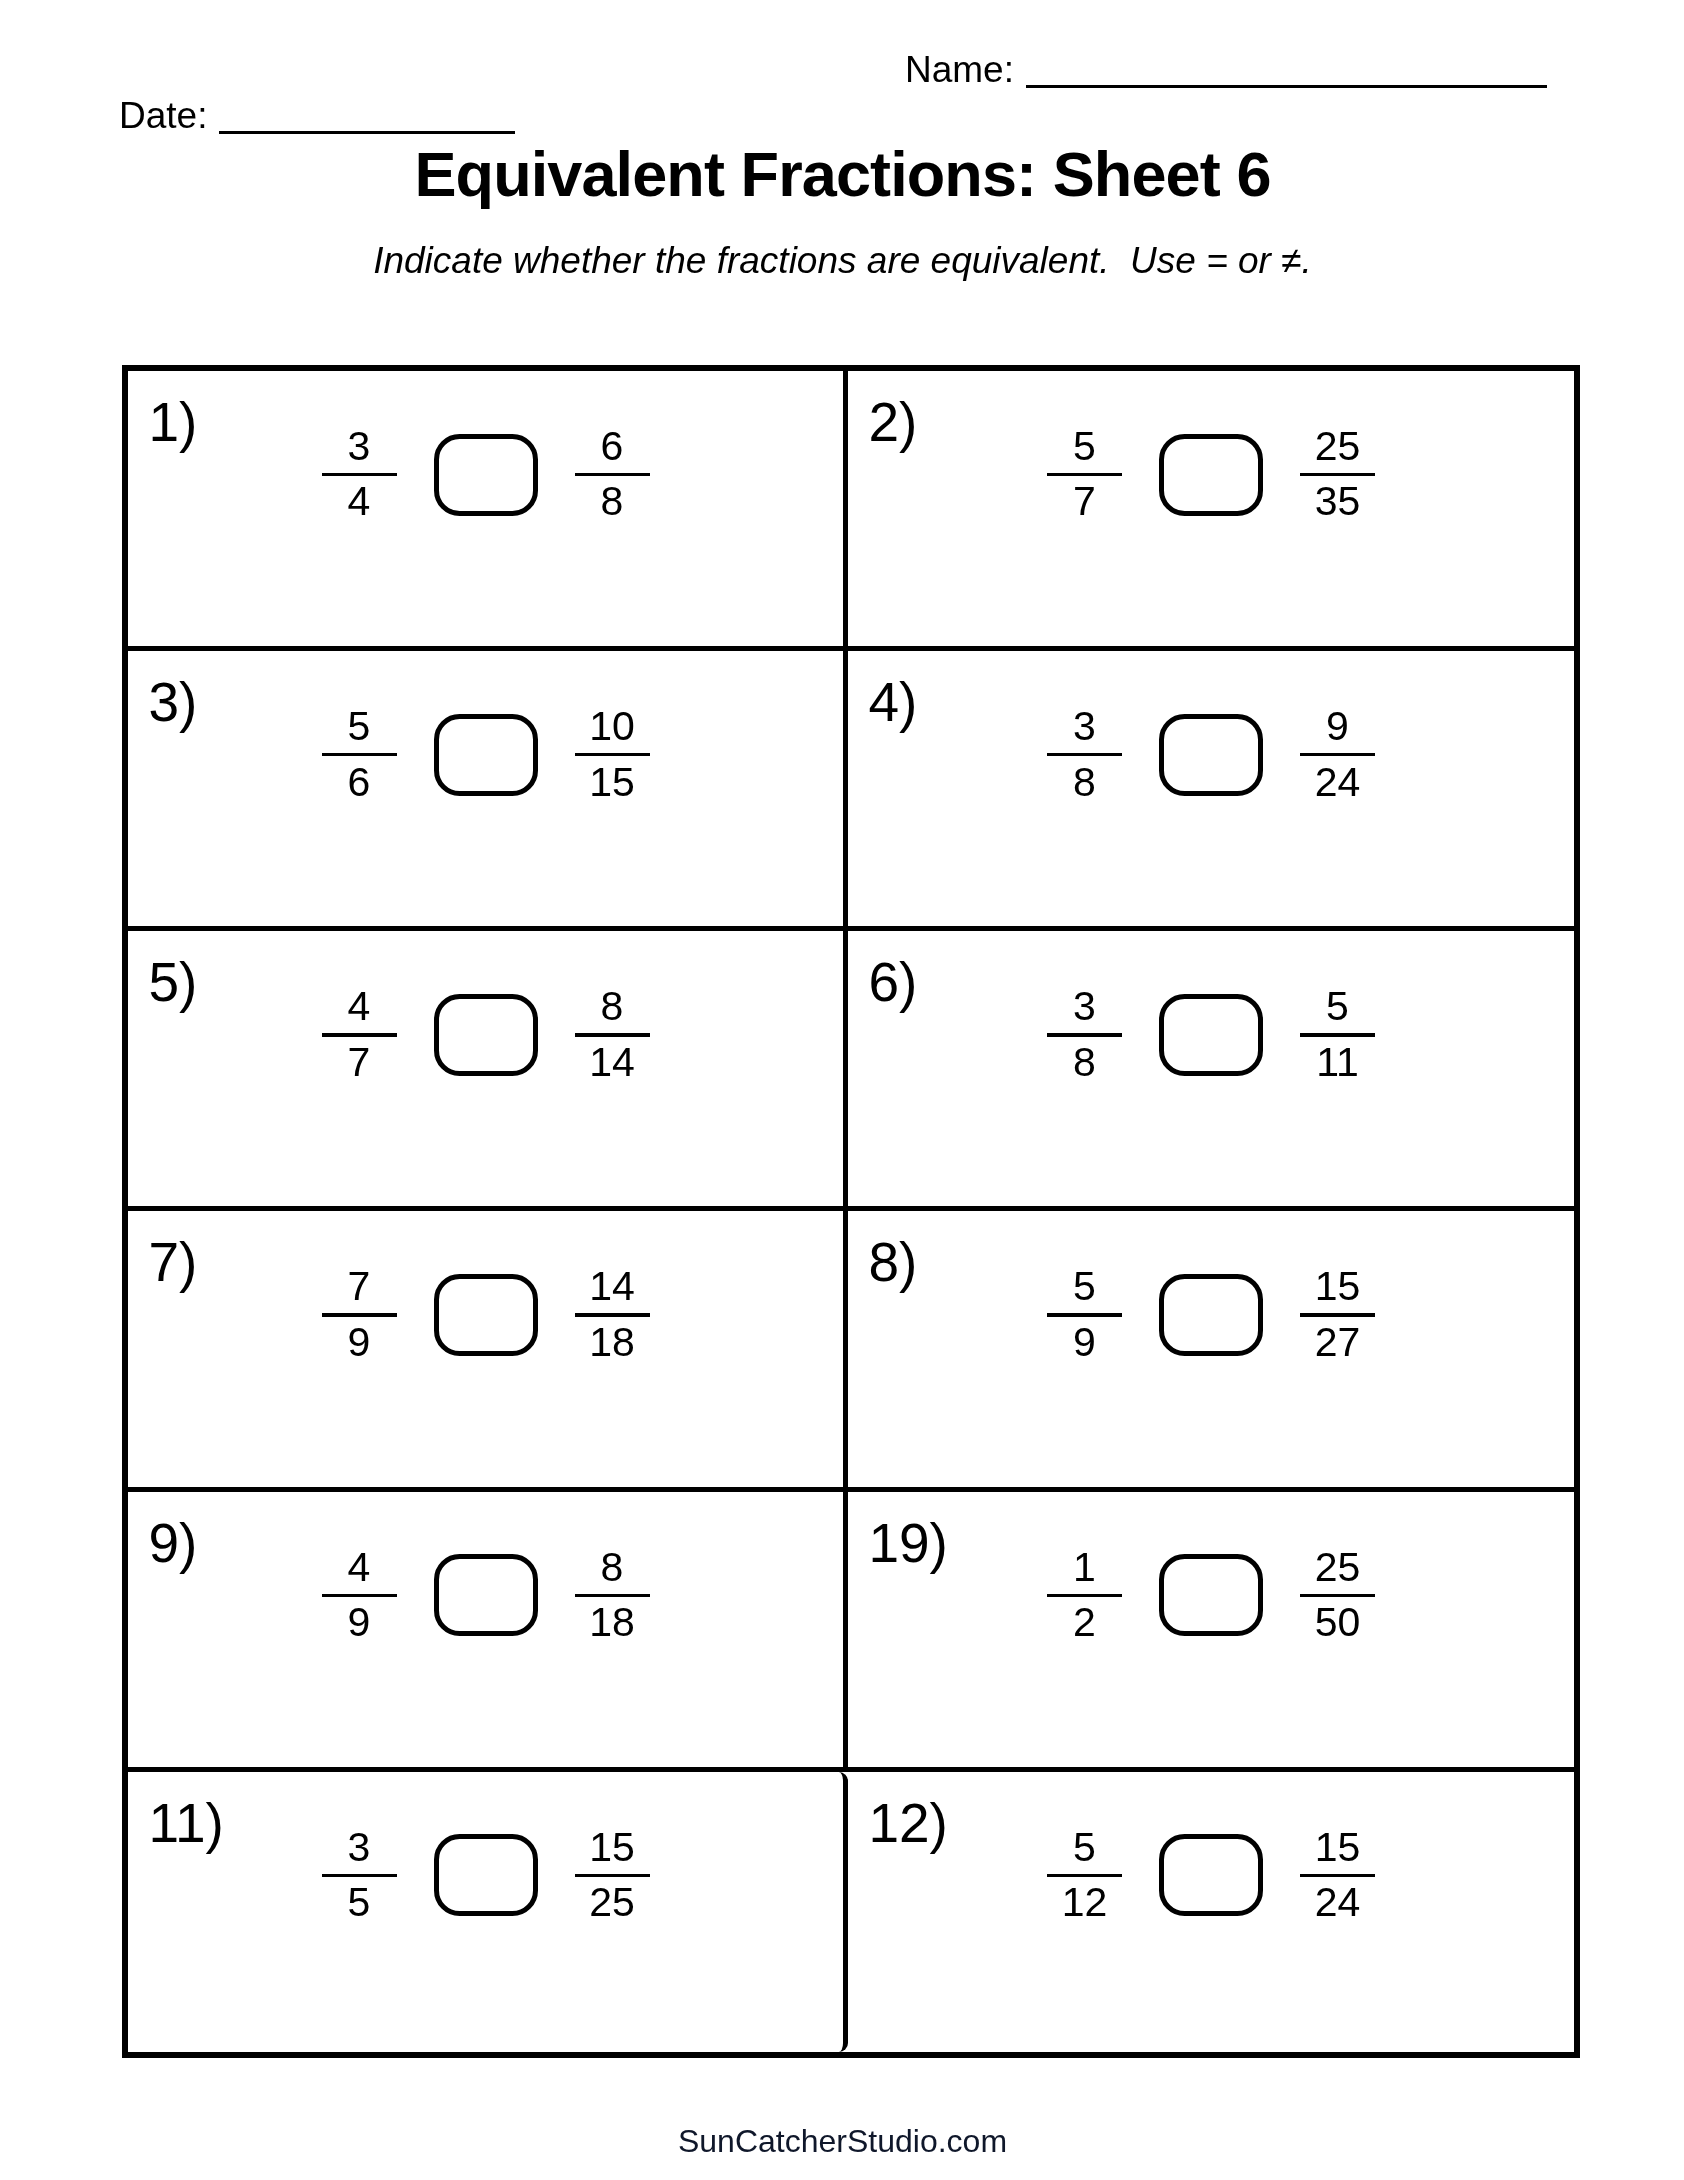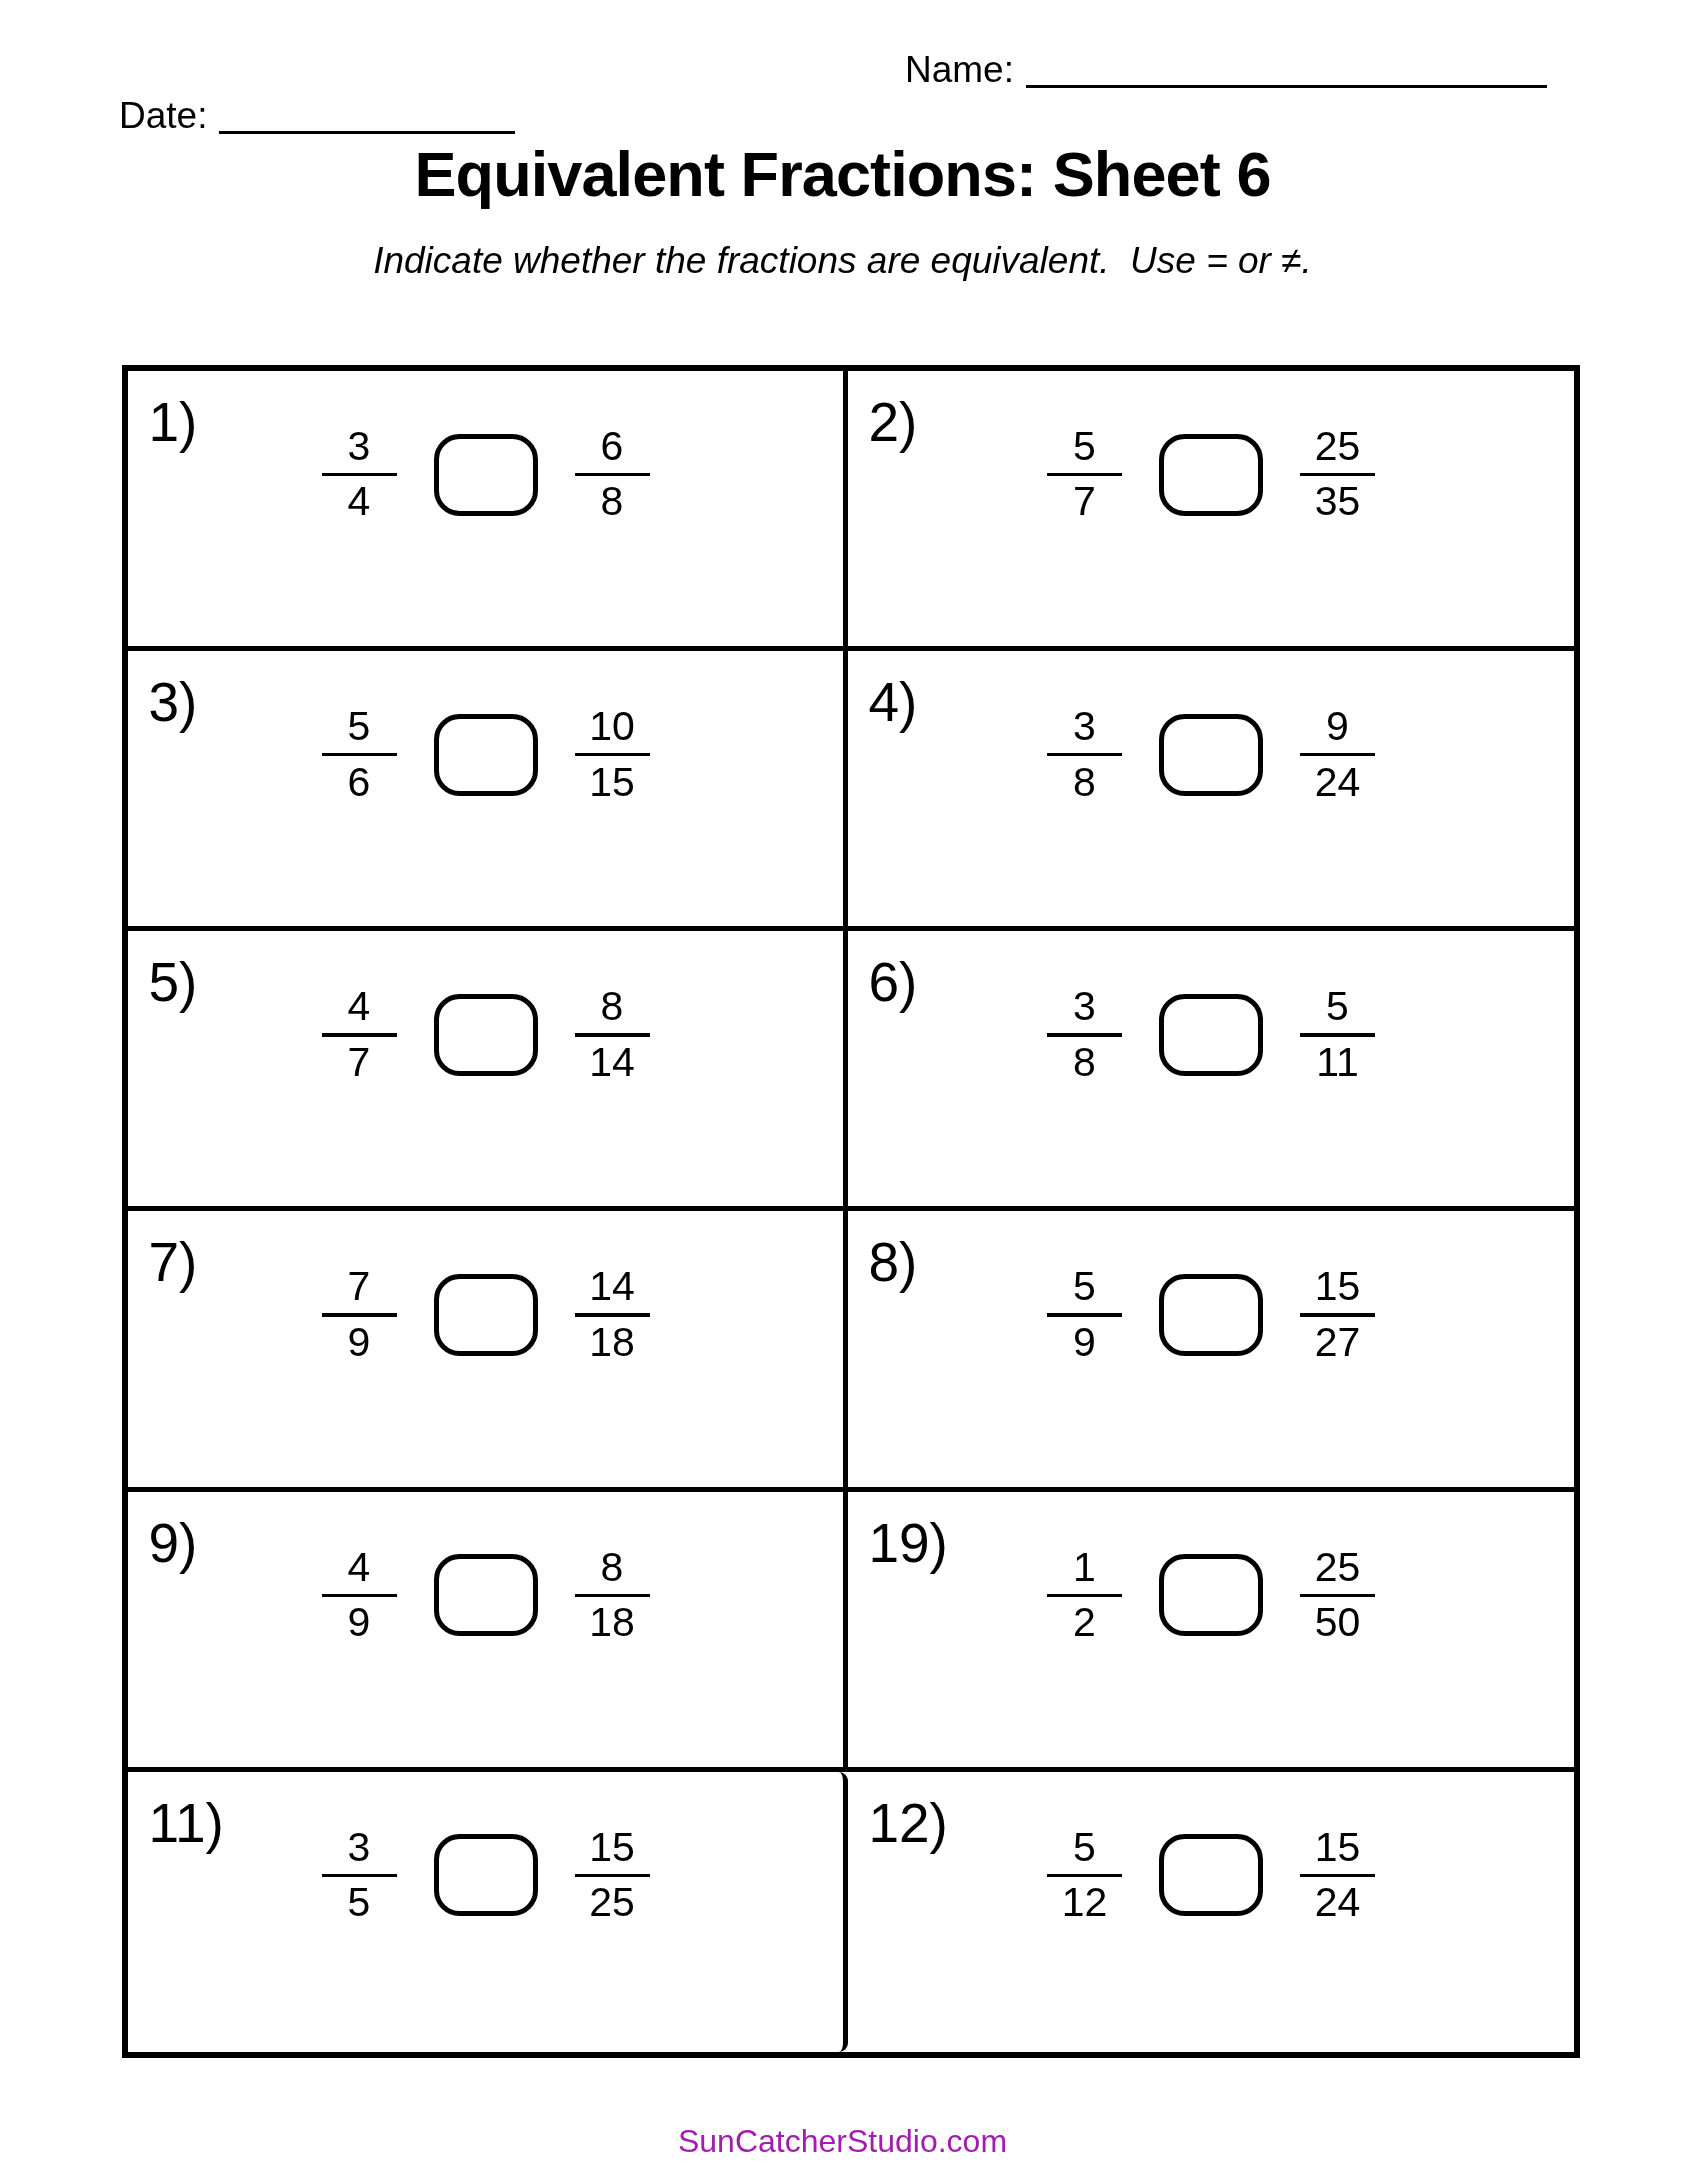--- a/index.html
+++ b/index.html
@@ -68,21 +68,21 @@
   .answer-box {
     width: 104px; height: 82px;
     border: 5.1px solid #000; border-radius: 25.6px;
     margin: 0 37px;
     background: #fff;
   }
 
   
   .footer {
     position: absolute; top: 2123px; left: 0; width: 100%;
-    text-align: center; font-size: 32px; color: #a21caf;
+    text-align: center; font-size: 32px; color: #0f172a;
   }
 </style>
 </head>
 <body>
 
 <div class="page">
 
   <div class="field-row date-row">
     <span class="field-label">Date:</span>
     <span class="write-line"></span>

